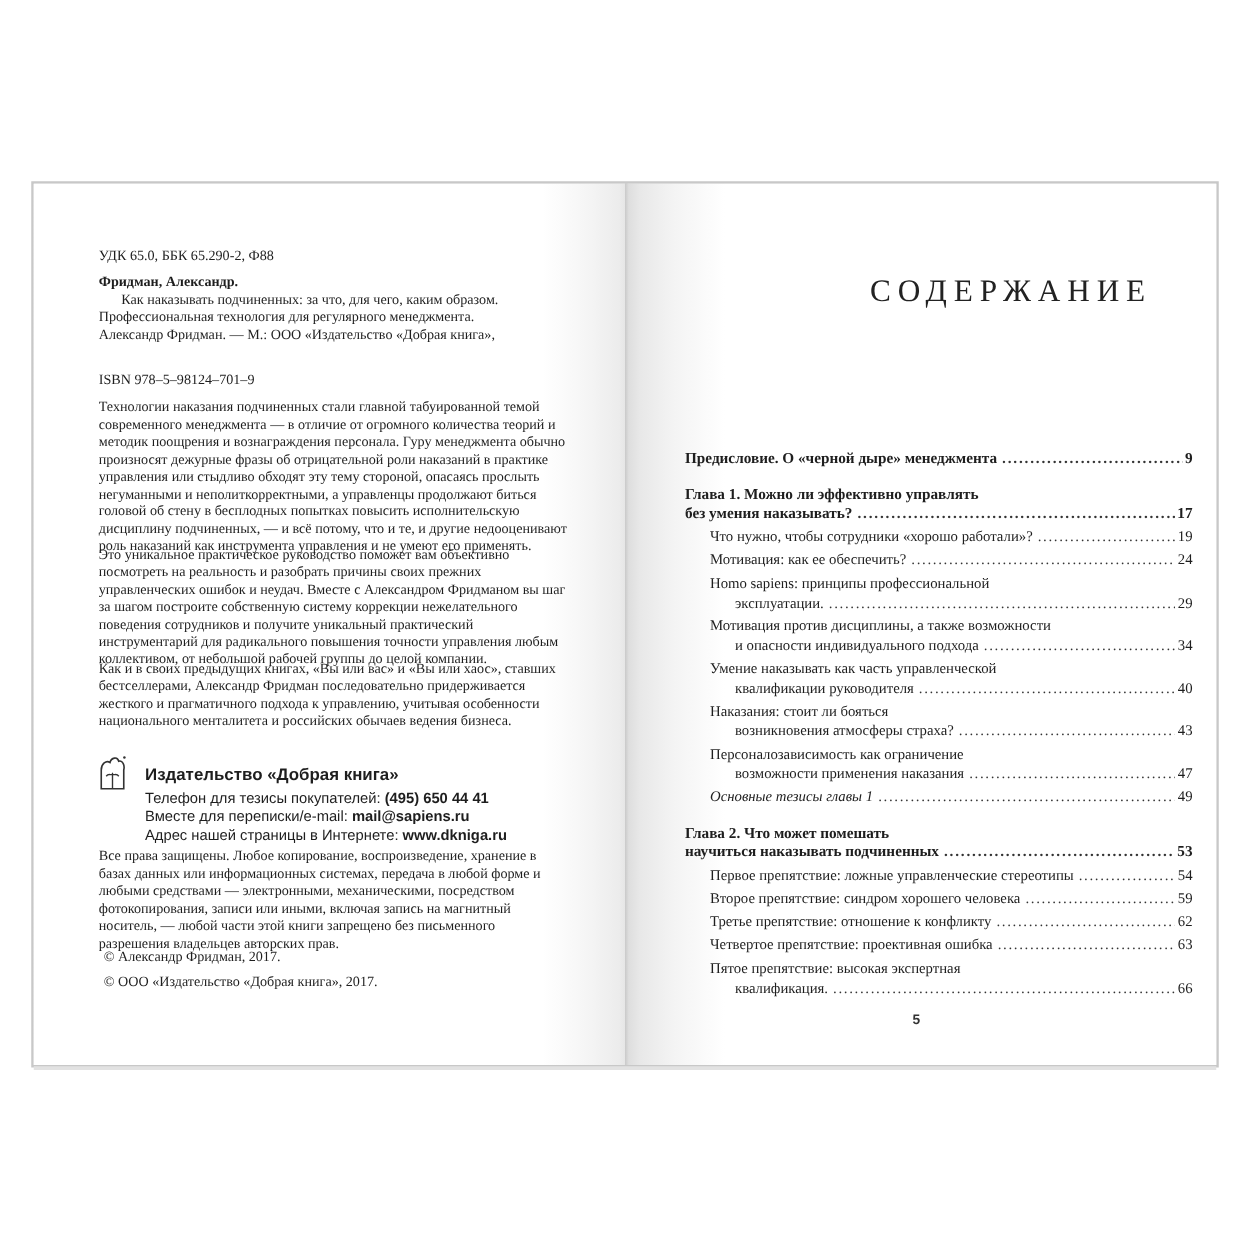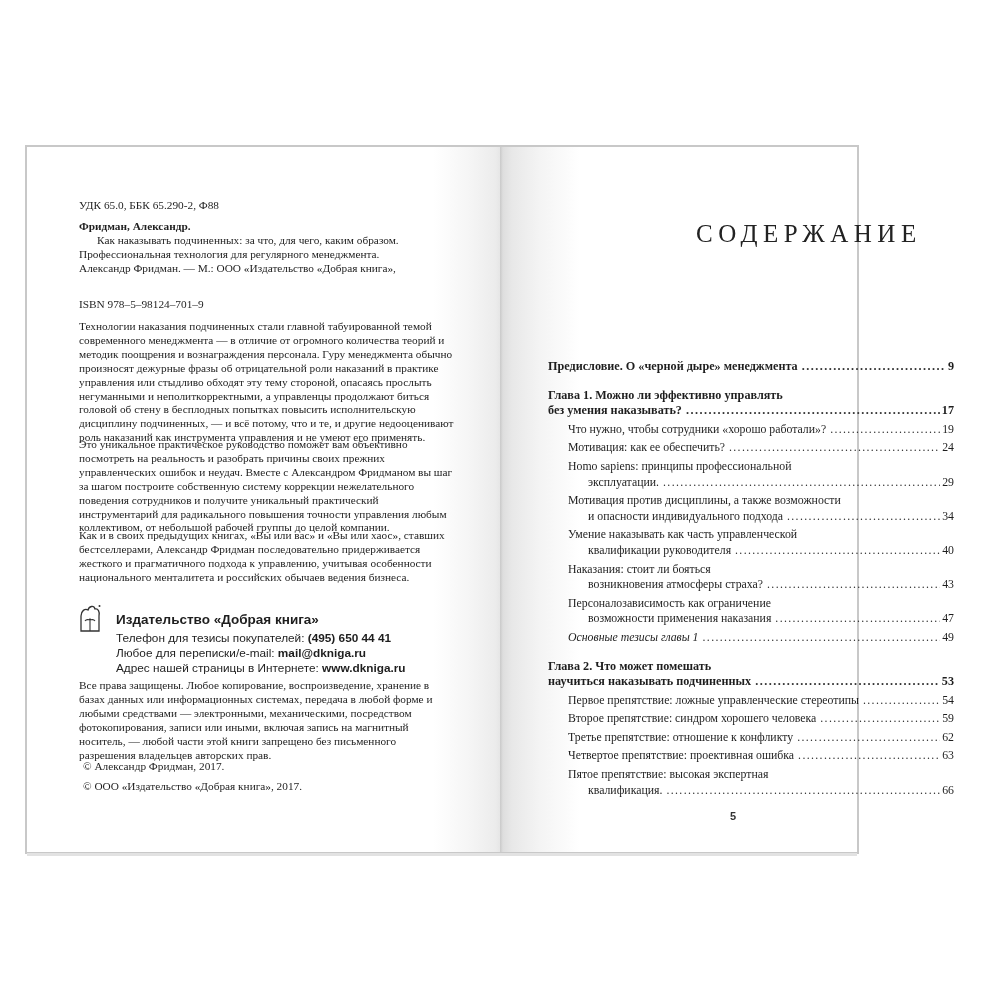--- a/index.html
+++ b/index.html
@@ -1,18 +1,18 @@
 <!DOCTYPE html>
 <html><head>
 <meta charset="utf-8">
 <style>
   html, body { margin:0; padding:0; }
   body { width:1000px; height:1000px; background:#ffffff; position:relative; overflow:hidden;
          font-family:"Liberation Serif", "DejaVu Serif", serif; color:#1e1e1e; }
-  .spread { position:absolute; left:25px; top:145px; width:834px; height:709px;
+  .spread { position:absolute; left:25px; top:145px; width:950px; height:709px;
             background:#fff; border:2px solid #c8c8c8; box-sizing:border-box; }
   .spread::after { content:""; position:absolute; left:0; right:0; bottom:-4px; height:3px; background:#e2e2e2; }
   .page { position:absolute; top:0; bottom:0; box-sizing:border-box; }
   .page-left { left:0; width:473px;
     background:linear-gradient(to right,#fff 0%,#fff 86%,#f6f6f6 93%,#ececec 99%,#e6e6e6 100%); }
   .page-right { left:473px; right:0;
     background:linear-gradient(to right,#c9c9c9 0px,#dedede 3px,#e8e8e8 12px,#f4f4f4 40px,#fff 80px,#fff 100%); }
   .spine { position:absolute; left:473px; top:0; bottom:0; width:2px; background:#b8b8b8; }
 
   
@@ -81,22 +81,22 @@
         <path d="M2 27 V12 C2 7 6 4 9 6 C10 2 15 1 16 5 C19 4 21 8 20 12 V27 Z" fill="none" stroke="#333" stroke-width="1.3"></path>
         <path d="M6 17 C8 14 10 17 11 15 C12 17 14 14 16 17 M11 15 V27" fill="none" stroke="#333" stroke-width="1.1"></path>
         <circle cx="20.5" cy="2" r="1" fill="#333"></circle>
       </svg>
       <div class="pub-name">Издательство «Добрая книга»</div>
       <div class="pub-line" style="top:29px;">
         <span>Телефон для тезисы покупателей:</span>
         <b>(495) 650 44 41</b>
       </div>
       <div class="pub-line" style="top:44px;">
-        <span>Любое для переписки/e-mail:</span>
-        <b>mail@dkniga.ru</b>
+        <span>Вместе для переписки/e-mail:</span>
+        <b>mail@sapiens.ru</b>
       </div>
       <div class="pub-line" style="top:59px;">
         <span>Адрес нашей страницы в Интернете:</span>
         <b>www.dkniga.ru</b>
       </div>
     </div>
 
     <div class="lp para rights">Все права защищены. Любое копирование, воспроизведение, хранение в базах данных или информационных системах, передача в любой форме и любыми средствами — электронными, механическими, посредством фотокопирования, записи или иными, включая запись на магнитный носитель, — любой части этой книги запрещено без письменного разрешения владельцев авторских прав.</div>
 
     <div class="copy copy1">© Александр Фридман, 2017.</div>

